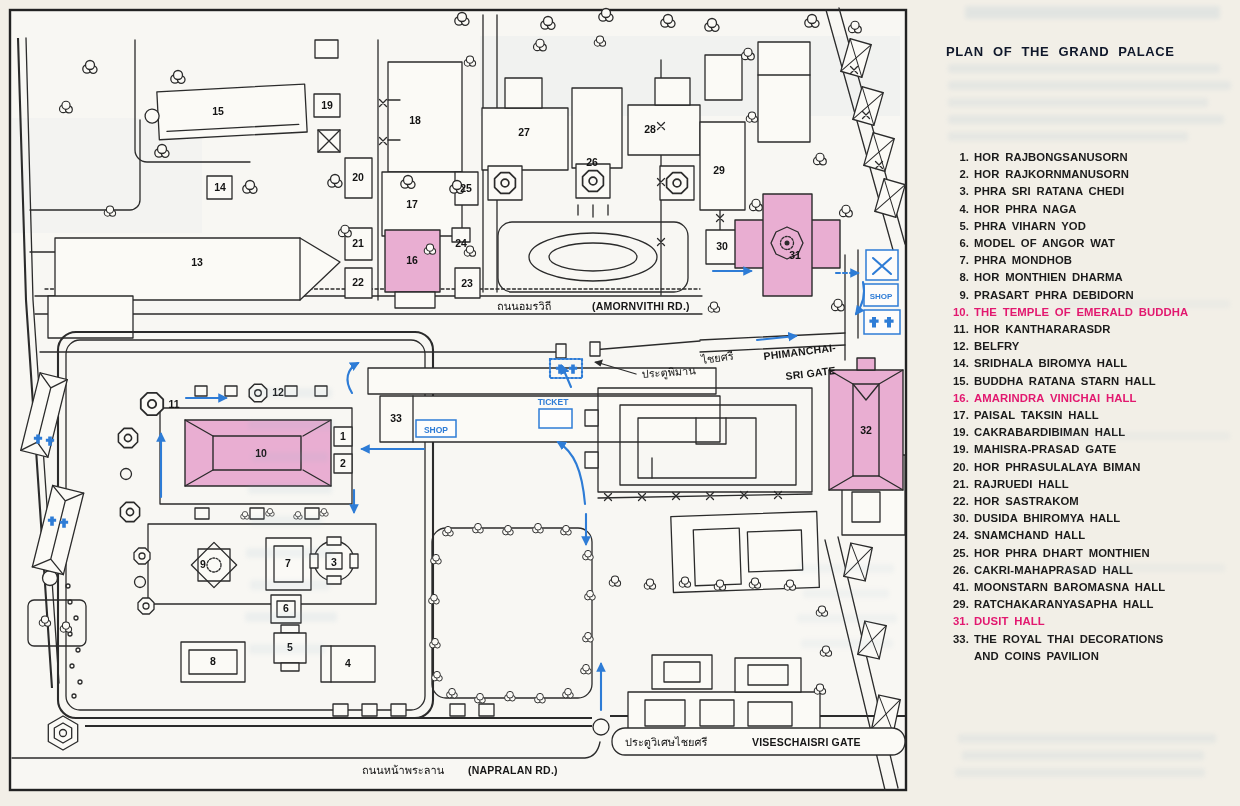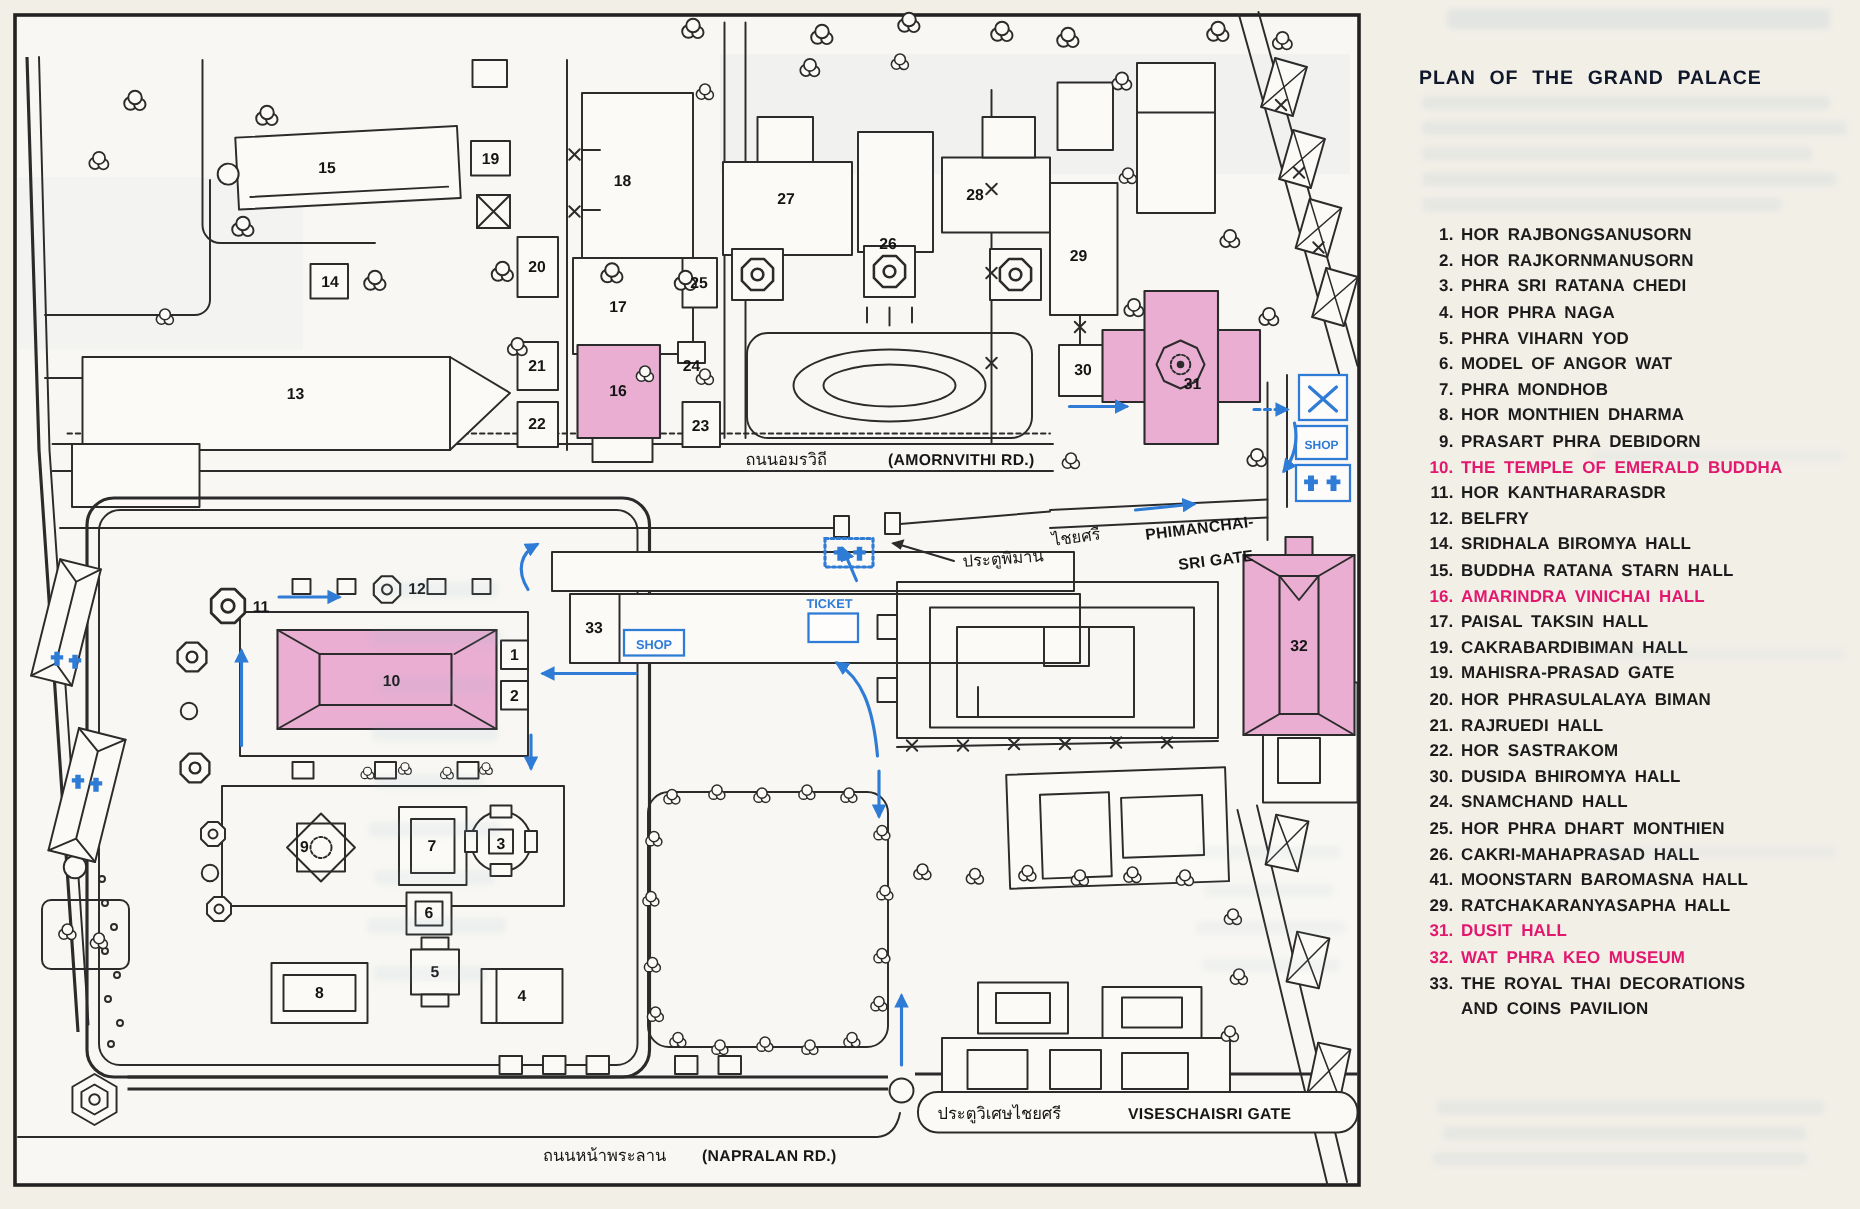--- a/index.html
+++ b/index.html
@@ -602,24 +602,20 @@
       <span class="ltext">MOONSTARN BAROMASNA HALL</span>
     </div>
     <div class="lrow">
       <span class="lnum">29.</span>
       <span class="ltext">RATCHAKARANYASAPHA HALL</span>
     </div>
     <div class="lrow hl">
       <span class="lnum">31.</span>
       <span class="ltext">DUSIT HALL</span>
     </div>
-    <div class="lrow hl">
-      <span class="lnum">32.</span>
-      <span class="ltext">WAT PHRA KEO MUSEUM</span>
-    </div>
     <div class="lrow">
       <span class="lnum">33.</span>
       <span class="ltext">THE ROYAL THAI DECORATIONS
 AND COINS PAVILION</span>
     </div>
   </div>
 
 <div>
   <div class="bleed" style="left:965px;top:6px;width:255px;height:13px;opacity:.16"></div>
   <div class="bleed" style="left:948px;top:64px;width:272px;height:9px;opacity:.13"></div>

